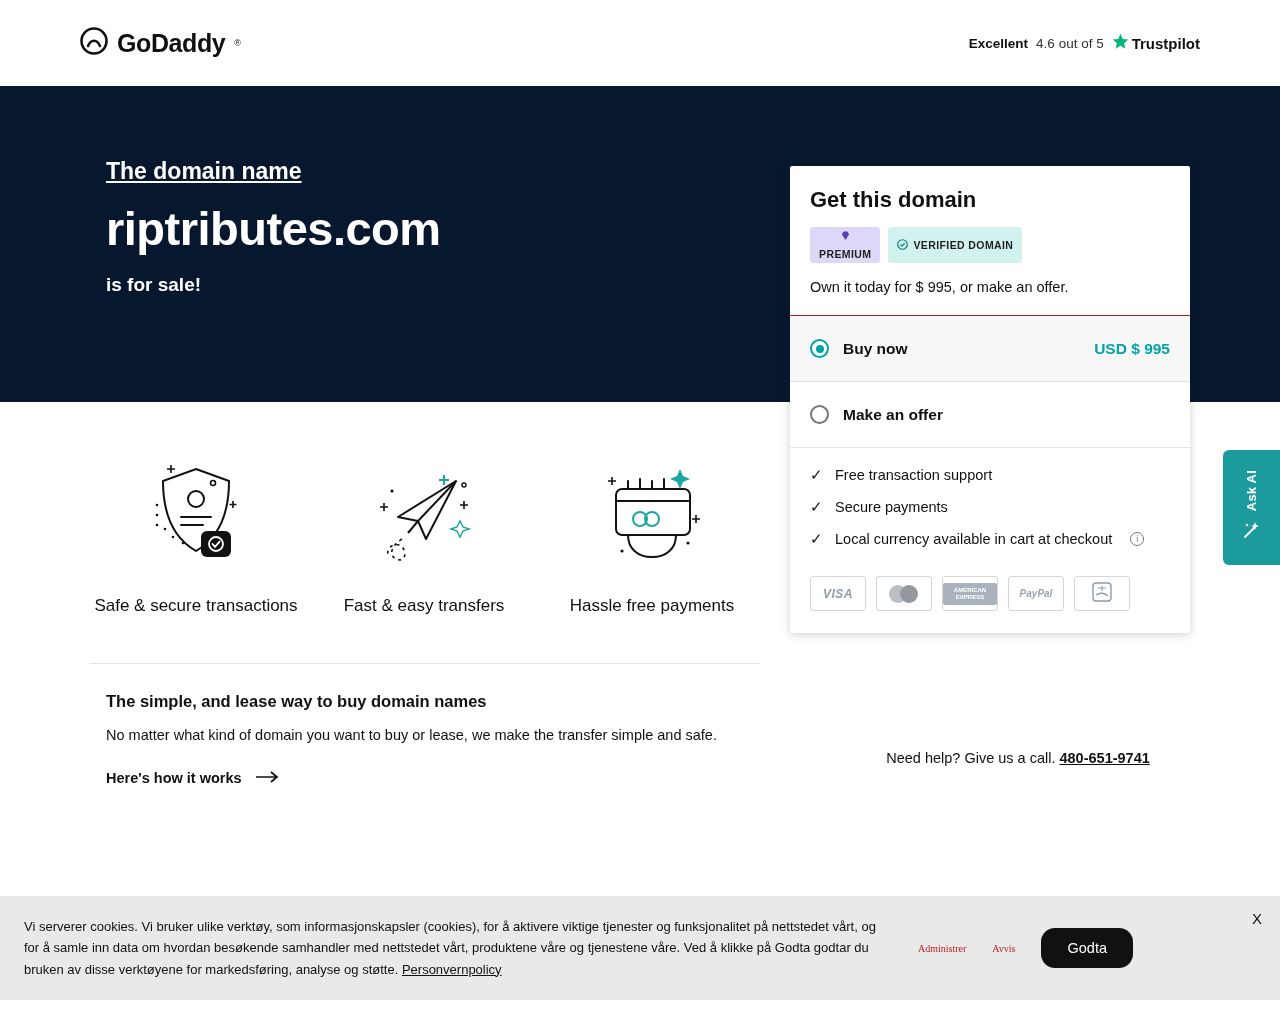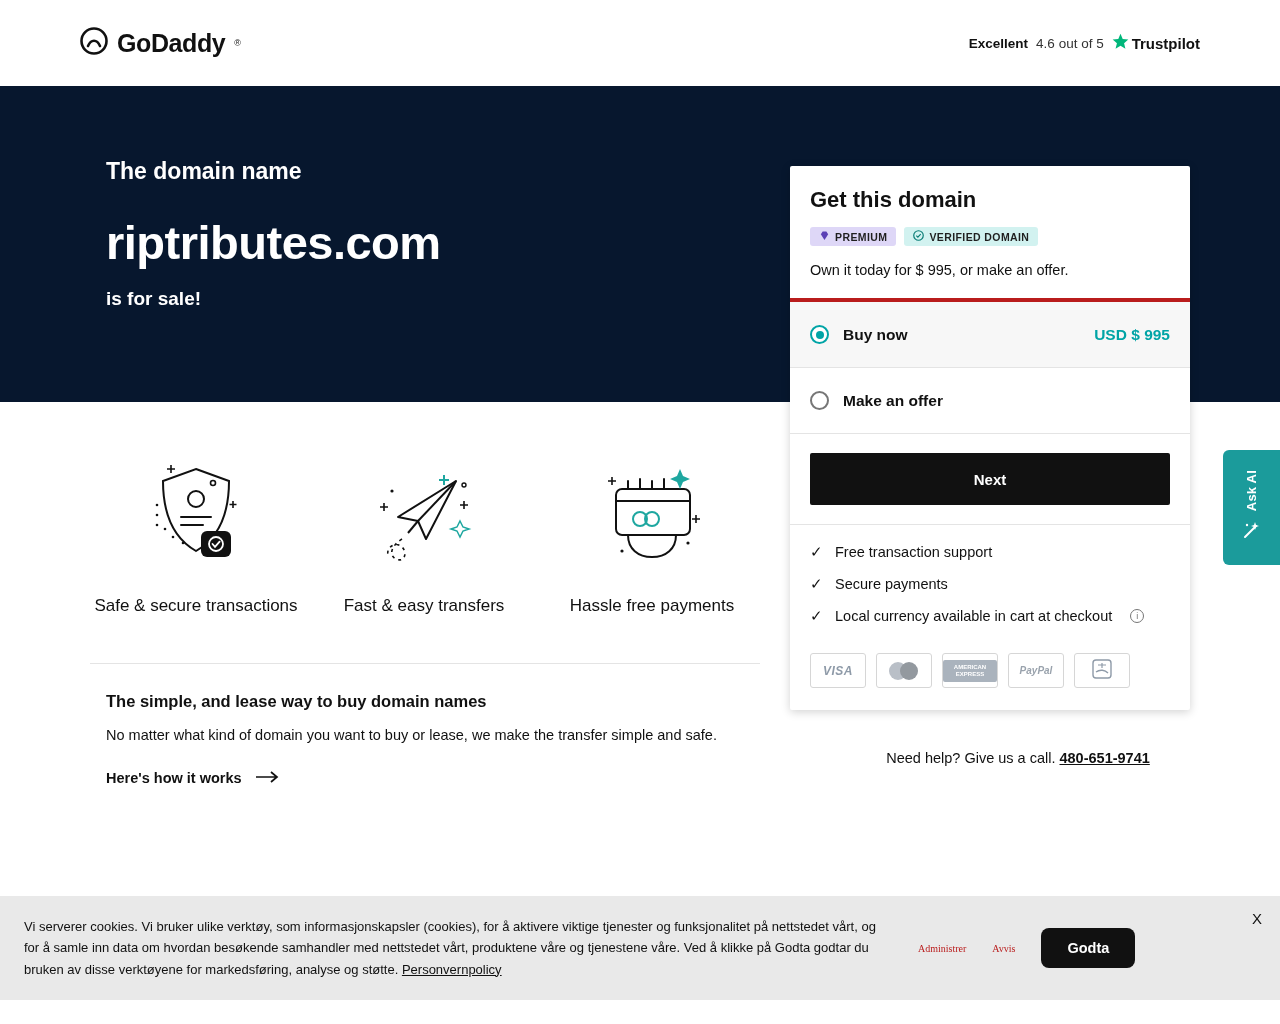--- a/index.html
+++ b/index.html
@@ -35,49 +35,49 @@
   .trust-brand { display: flex; align-items: center; gap: 3px; font-weight: bold; font-size: 15px; }
 
   
   .hero {
     position: relative;
     height: 316px;
     background: #07172e;
     padding: 72px 0 0 106px;
     color: #ffffff;
   }
-  .hero-line1 { font-size: 23px; font-weight: bold; margin: 0 0 30px 0; }
+  .hero-line1 { font-size: 23px; font-weight: bold; margin: 0 0 16px 0; text-decoration: underline; }
   .hero-domain {
     font-size: 47px;
     font-weight: bold;
     letter-spacing: -0.5px;
     margin: 0 0 18px 0;
   }
   .hero-line3 { font-size: 19px; font-weight: bold; margin: 0; }
 
   
   .card {
     position: absolute;
     top: 166px;
     left: 790px;
     width: 400px;
     background: #ffffff;
     box-shadow: 0 2px 10px rgba(0,0,0,0.18);
     border-radius: 2px;
     overflow: hidden;
   }
-  .card-top { padding: 21px 20px 20px 20px; border-bottom: 4px solid #b91c1c; }
+  .card-top { padding: 21px 20px 20px 20px; border-bottom: 1px solid #b91c1c; }
   .card-title { font-size: 22px; font-weight: bold; color: #111; margin: 0 0 14px 0; }
   .badges { display: flex; gap: 8px; margin-bottom: 16px; }
   .badge {
     display: inline-flex; align-items: center; gap: 5px;
     font-size: 10.5px; font-weight: bold; letter-spacing: 0.4px;
     padding: 3px 9px; border-radius: 3px;
   }
-  .badge-premium { background: #ded7f7; color: #1f1f1f; }
+  .badge-premium { background: #ded7f7; color: #1f1f1f; flex-direction: column; }
   .badge-verified { background: #d2f2f0; color: #1f1f1f; }
   .card-sub { font-size: 14.5px; color: #111; margin: 0; }
 
   .option-row {
     display: flex; align-items: center; justify-content: space-between;
     padding: 23px 20px;
     border-bottom: 1px solid #e4e4e4;
     cursor: pointer;
   }
   .option-row.selected { background: #f7f7f7; }
@@ -166,22 +166,22 @@
     background: #e9e9e9;
     display: flex; align-items: center;
     padding: 0 24px;
   }
   .cookie-text { font-size: 13px; color: #111; line-height: 21.5px; width: 870px; }
   .cookie-text a { color: #111; text-decoration: underline; }
   .cookie-actions { display: flex; align-items: center; gap: 26px; margin-left: 24px; }
   .cookie-link { font-size: 10px; color: #b91c1c; cursor: pointer; font-family: Liberation Serif, serif; }
   .cookie-accept {
     background: #111111; color: #fff; border: none;
-    padding: 0 26px; height: 40px; border-radius: 8px;
-    font-size: 14.5px; font-weight: bold;
+    padding: 0 26px; height: 40px; border-radius: 14px;
+    font-size: 14.5px; font-weight: normal;
     font-family: "Liberation Sans", sans-serif; cursor: pointer;
   }
   .cookie-x { position: absolute; right: 18px; top: 14px; font-size: 15px; color: #111; cursor: pointer; }
 </style>
 </head>
 <body>
 
 <div class="page">
 
   <div class="header">
@@ -327,23 +327,20 @@
       <span class="option-price">USD $ 995</span>
     </div>
 
     <div class="option-row">
       <div class="option-left">
         <span class="radio"></span>
         <span class="option-label">Make an offer</span>
       </div>
     </div>
 
-    <div class="next-wrap">
-      <button class="next-btn">Next</button>
-    </div>
 
     <div class="perks">
       <div class="perk">
         <span class="check">✓</span>
         <span>Free transaction support</span>
       </div>
       <div class="perk">
         <span class="check">✓</span>
         <span>Secure payments</span>
       </div>

